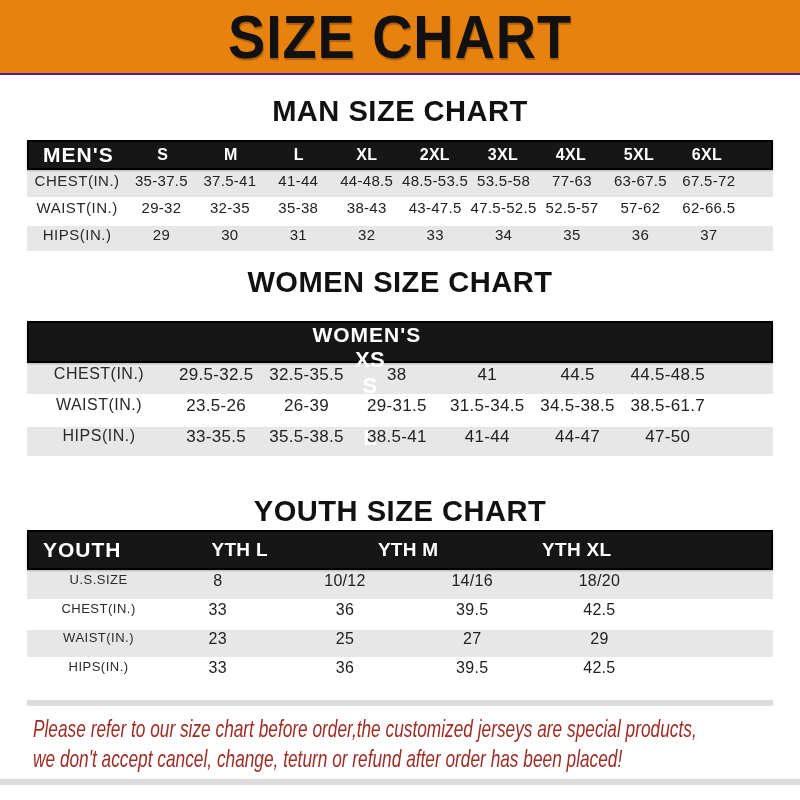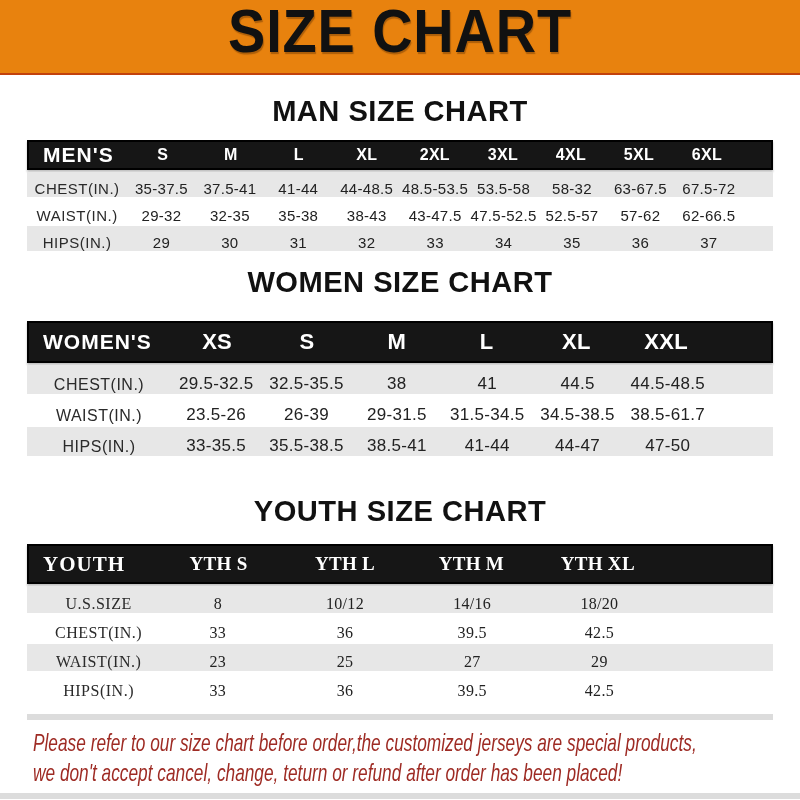--- a/index.html
+++ b/index.html
@@ -5,22 +5,22 @@
   html, body {
     margin: 0; padding: 0;
     width: 800px; height: 800px;
     overflow: hidden;
     background: #ffffff;
     font-family: "Liberation Sans", sans-serif;
   }
   .banner {
     height: 73px;
     background: var(--banner-bg, #E8820E);
-    display: flex; justify-content: center;
-    border-bottom: 2px solid #c2410c;
+    display: flex; align-items: center; justify-content: center;
+    border-bottom: 2px solid #4c1d95;
   }
   .banner-title {
     font-size: 62px; font-weight: 700; color: #111;
     letter-spacing: 1px; line-height: 1;
     transform: scaleX(0.9);
     text-shadow: 1px 2px 1px rgba(60,30,0,0.35);
     white-space: nowrap;
   }
   .section-title {
     text-align: center;
@@ -28,61 +28,61 @@
     line-height: 32px; letter-spacing: 0.5px;
     transform: scaleX(0.97);
   }
   .st-men   { margin-top: 20px; }
   .st-women { margin-top: 15px; }
   .st-youth { margin-top: 39px; }
 
   .size-table { margin: 0 27px; }
   .t-men   { margin-top: 13px; }
   .t-women { margin-top: 23px; }
-  .t-youth { margin-top: 17px; font-family: Liberation Serif, serif; }
+  .t-youth { margin-top: 3px; }
 
   .band {
     background: var(--band-bg, #161616);
     border: 2px solid #000;
     display: flex; align-items: center;
     color: #fff;
     box-shadow: 0 2px 2px rgba(0,0,0,0.25);
   }
   .t-men   .band { height: 26px; }
-  .t-women .band { height: 38px; }
+  .t-women .band { height: 38px; flex-direction: column; }
   .t-youth .band { height: 36px; }
 
   .band-label {
     font-weight: 700; letter-spacing: 1px;
     padding-left: 14px; box-sizing: border-box;
     font-size: 21px;
   }
   .band .cell { font-weight: 600; }
   .t-men   .band .cell { font-size: 16px; }
   .t-women .band .cell { font-size: 22px; }
   .t-youth .band .cell { font-size: 19px; }
 
   .trow {
-    display: flex; align-items: flex-end;
+    display: flex; align-items: flex-start;
     margin-top: 2px;
     color: #222;
   }
   .trow:first-of-type { margin-top: 3px; }
   .trow.alt { background: var(--alt-bg, #E7E7E7); }
   .t-men   .trow { height: 25px; font-size: 15px; }
   .t-women .trow { height: 29px; font-size: 17px; }
   .t-youth .trow { height: 27px; font-size: 16px; }
 
   .row-label {
     text-align: center; box-sizing: border-box;
     letter-spacing: 0.5px; color: #2a2a2a;
   }
   .t-men   .row-label { font-size: 15px; }
   .t-women .row-label { font-size: 16px; }
-  .t-youth .row-label { font-size: 16px; padding-left: 16px; }
+  .t-youth .row-label { font-size: 13px; padding-left: 16px; }
 
   .cell { flex: 1; text-align: center; letter-spacing: 0.3px; }
 
   .t-men   .band-label, .t-men   .row-label { width: 14%; flex: none; }
   .t-women .band-label, .t-women .row-label { width: 21%; flex: none; }
   .t-youth .band-label, .t-youth .row-label { width: 20%; flex: none; }
 
   .t-men   .band, .t-men   .trow { padding-right: 30px; }
   .t-women .band, .t-women .trow { padding-right: 60px; }
   .t-youth .band, .t-youth .trow { padding-right: 110px; }
@@ -128,21 +128,21 @@
       <span class="cell">6XL</span>
     </div>
     <div class="trow alt">
       <span class="row-label">CHEST(IN.)</span>
       <span class="cell">35-37.5</span>
       <span class="cell">37.5-41</span>
       <span class="cell">41-44</span>
       <span class="cell">44-48.5</span>
       <span class="cell">48.5-53.5</span>
       <span class="cell">53.5-58</span>
-      <span class="cell">58-32</span>
+      <span class="cell">77-63</span>
       <span class="cell">63-67.5</span>
       <span class="cell">67.5-72</span>
     </div>
     <div class="trow">
       <span class="row-label">WAIST(IN.)</span>
       <span class="cell">29-32</span>
       <span class="cell">32-35</span>
       <span class="cell">35-38</span>
       <span class="cell">38-43</span>
       <span class="cell">43-47.5</span>
@@ -202,21 +202,20 @@
       <span class="cell">41-44</span>
       <span class="cell">44-47</span>
       <span class="cell">47-50</span>
     </div>
   </div>
 
 <div class="section-title st-youth">YOUTH SIZE CHART</div>
 <div class="size-table t-youth">
     <div class="band">
       <span class="band-label">YOUTH</span>
-      <span class="cell">YTH S</span>
       <span class="cell">YTH L</span>
       <span class="cell">YTH M</span>
       <span class="cell">YTH XL</span>
     </div>
     <div class="trow alt">
       <span class="row-label">U.S.SIZE</span>
       <span class="cell">8</span>
       <span class="cell">10/12</span>
       <span class="cell">14/16</span>
       <span class="cell">18/20</span>

